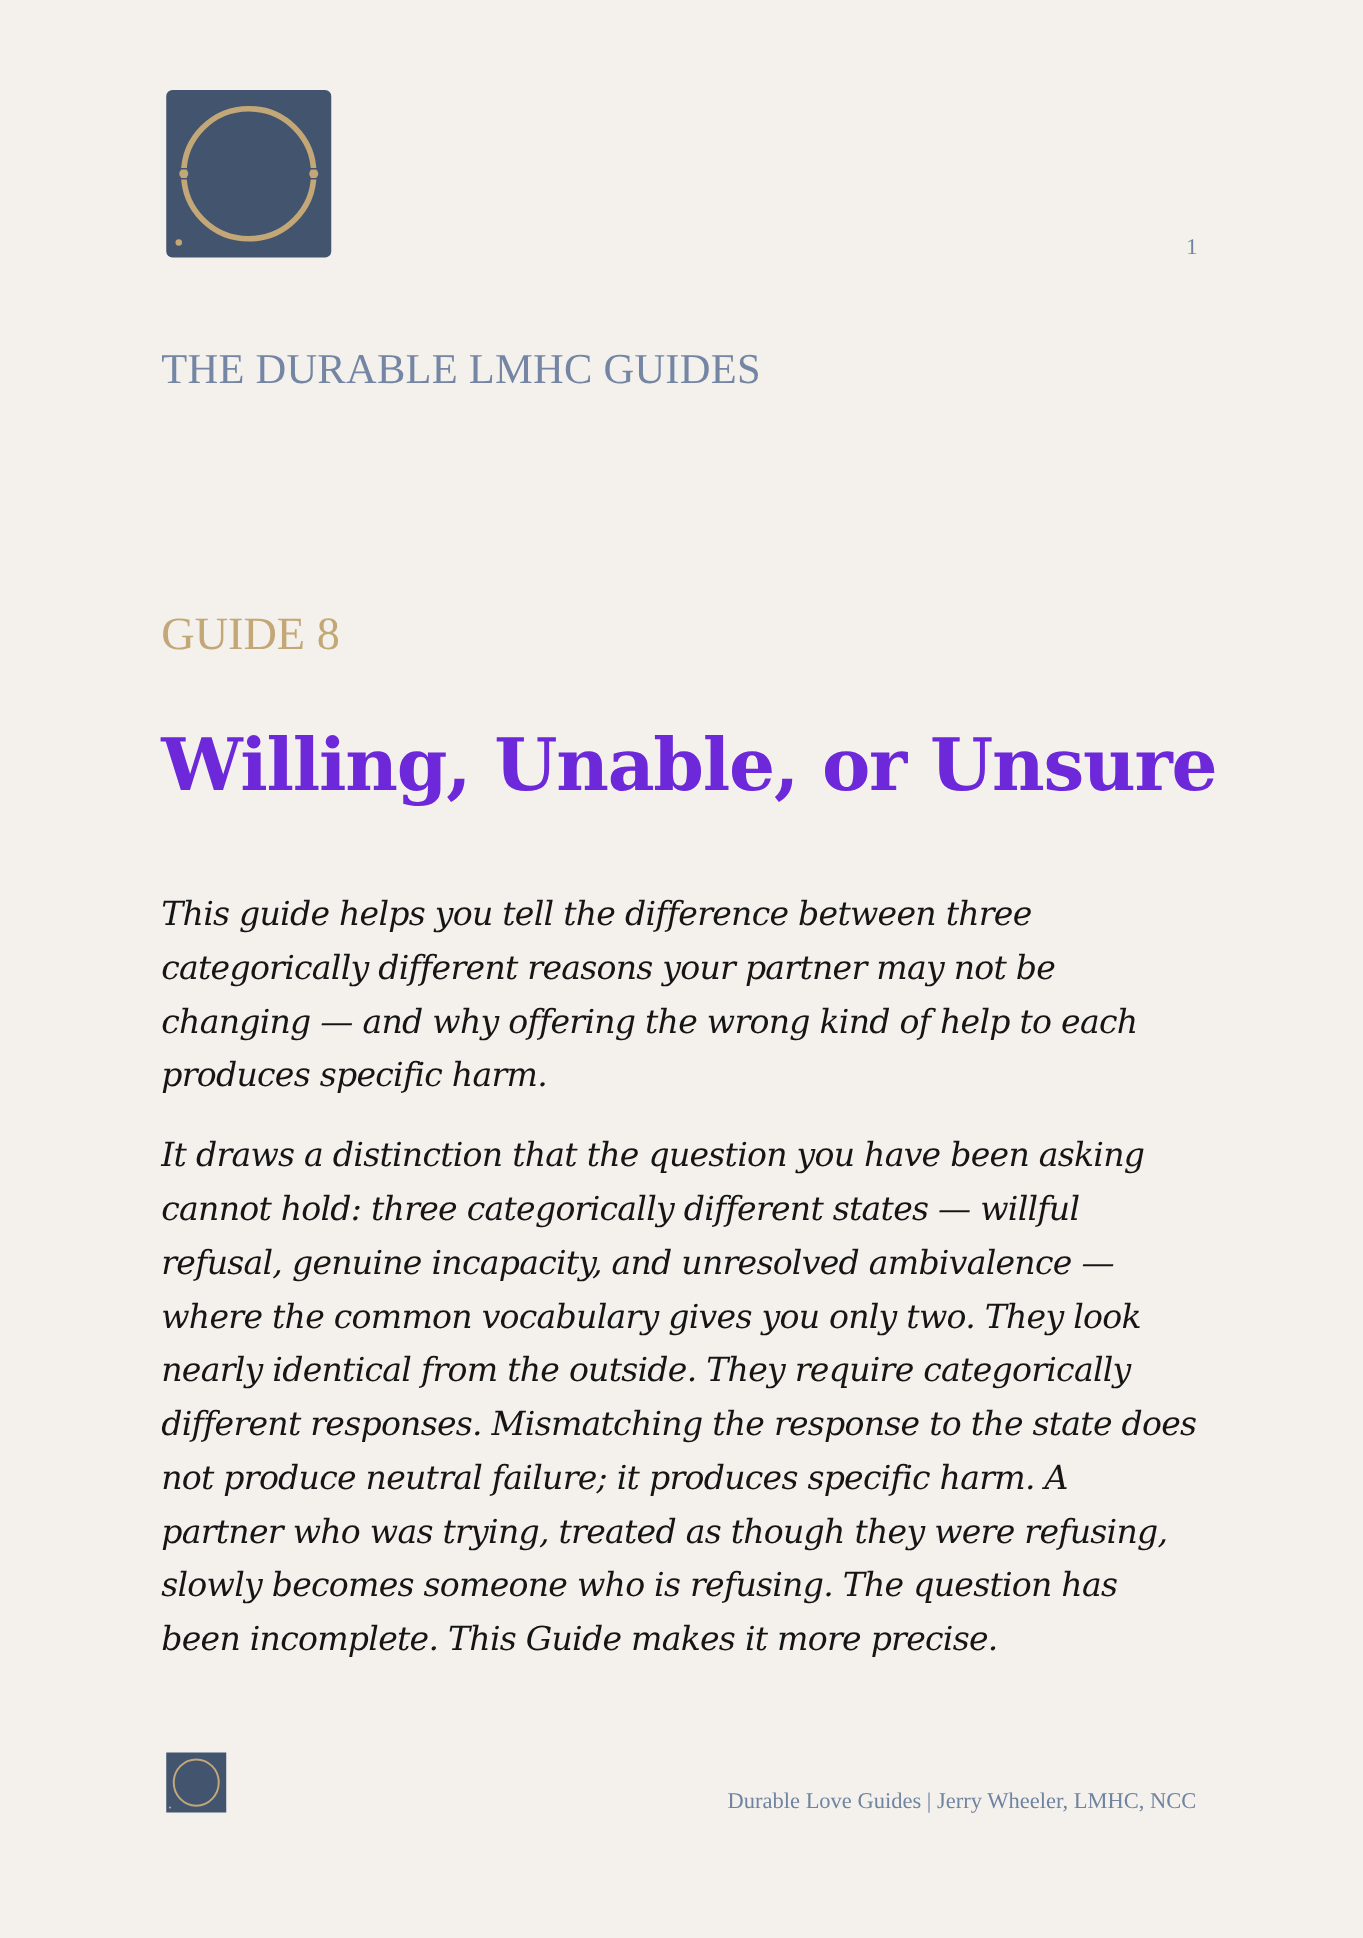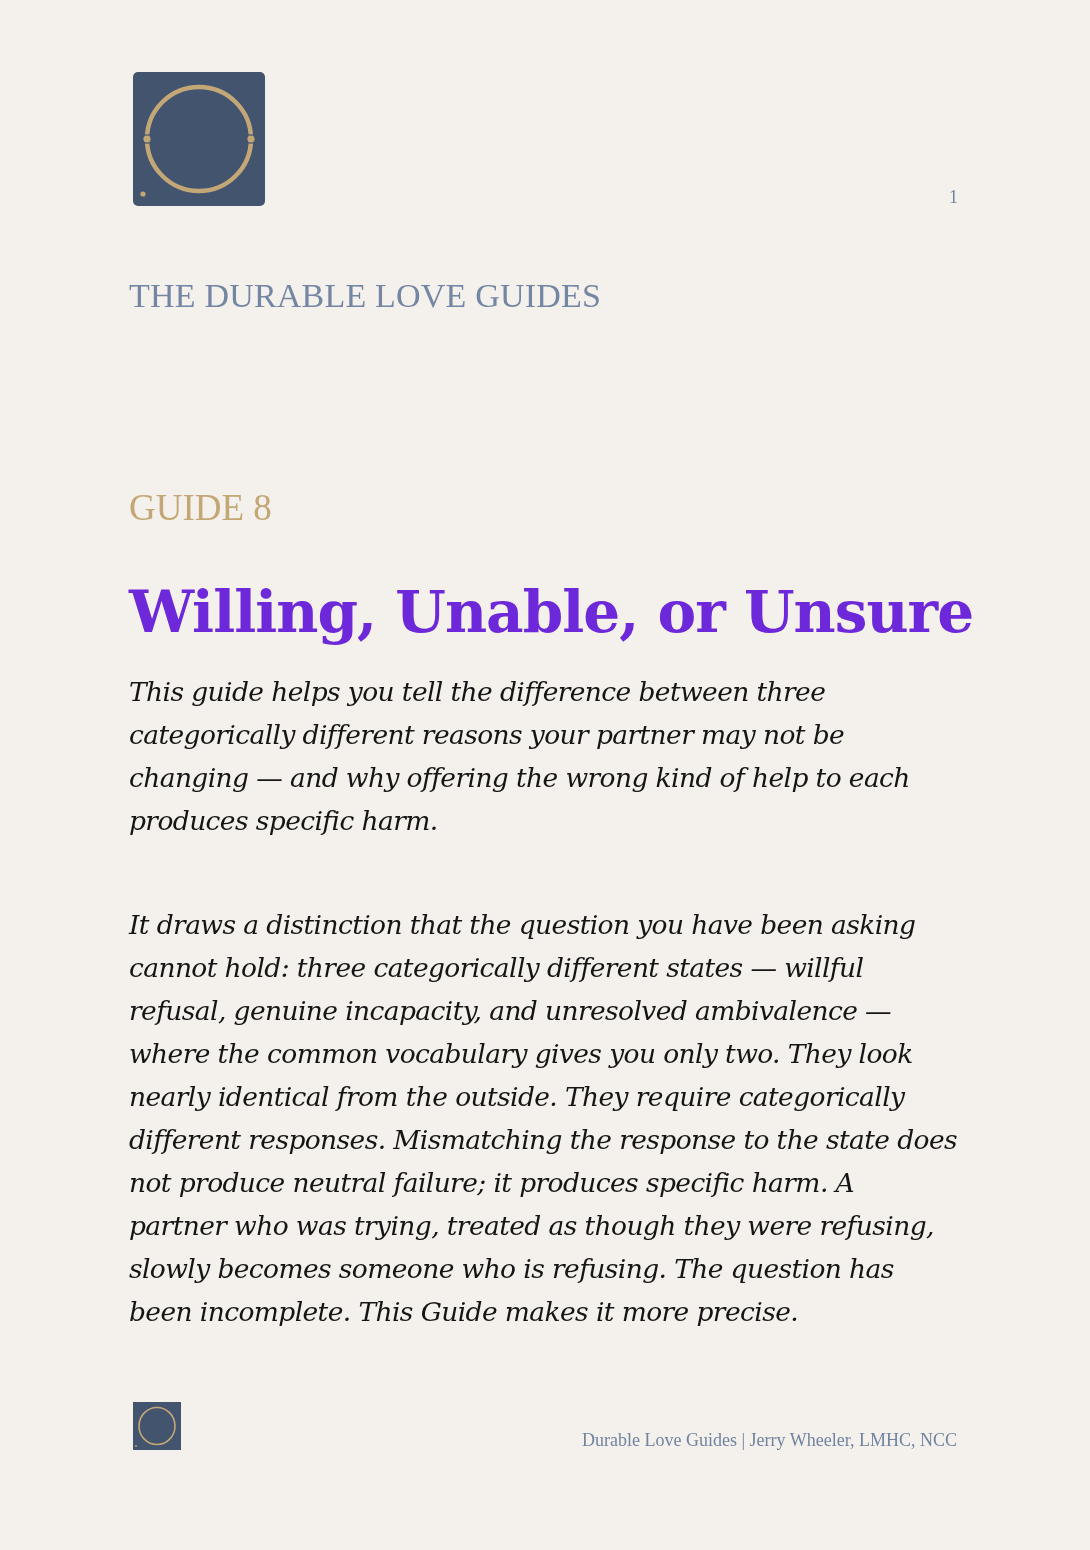--- a/index.html
+++ b/index.html
@@ -38,21 +38,21 @@
     font-family: "DejaVu Serif", serif;
     font-weight: bold; font-size: 58px; color: #6d28d9; letter-spacing: -1px;
   }
   .para {
     position: absolute; left: 129px; width: 830px;
     margin: 0;
     font-family: "DejaVu Serif", serif;
     font-style: italic; font-size: 26.5px; line-height: 43px;
     color: #151515; letter-spacing: -0.6px;
   }
-  .p1 { top: 670px; }
+  .p1 { top: 710px; }
   .p2 { top: 903px; }
   .footer-logo {
     position: absolute; left: 133px; top: 1402px;
     width: 48px; height: 48px; background: #43546f;
   }
   .footer-logo svg { width: 100%; height: 100%; display: block; }
   .footer-text {
     position: absolute; right: 133px; top: 1430px;
     font-family: "Liberation Serif", serif;
     font-size: 18px; color: #7083a1;
@@ -69,21 +69,21 @@
     <line x1="9" y1="63" x2="19" y2="63" stroke="#43546f" stroke-width="1.2"></line>
     <line x1="9" y1="71" x2="19" y2="71" stroke="#43546f" stroke-width="1.2"></line>
     <line x1="113" y1="63" x2="123" y2="63" stroke="#43546f" stroke-width="1.2"></line>
     <line x1="113" y1="71" x2="123" y2="71" stroke="#43546f" stroke-width="1.2"></line>
     <circle cx="10" cy="122" r="2.6" fill="#c3a776"></circle>
   </svg>
 </div>
 
 <div class="page-num">1</div>
 
-<div class="series">THE DURABLE LOVE GUIDES</div>
+<div class="series">THE DURABLE LMHC GUIDES</div>
 
 <div class="guide-num">GUIDE 8</div>
 
 <h1 class="title">Willing, Unable, or Unsure</h1>
 
 <p class="para p1">This guide helps you tell the difference between three categorically different reasons your partner may not be changing — and why offering the wrong kind of help to each produces specific harm.</p>
 <p class="para p2">It draws a distinction that the question you have been asking cannot hold: three categorically different states — willful refusal, genuine incapacity, and unresolved ambivalence — where the common vocabulary gives you only two. They look nearly identical from the outside. They require categorically different responses. Mismatching the response to the state does not produce neutral failure; it produces specific harm. A partner who was trying, treated as though they were refusing, slowly becomes someone who is refusing. The question has been incomplete. This Guide makes it more precise.</p>
 
 <div class="footer-logo">
   <svg viewBox="0 0 48 48">

